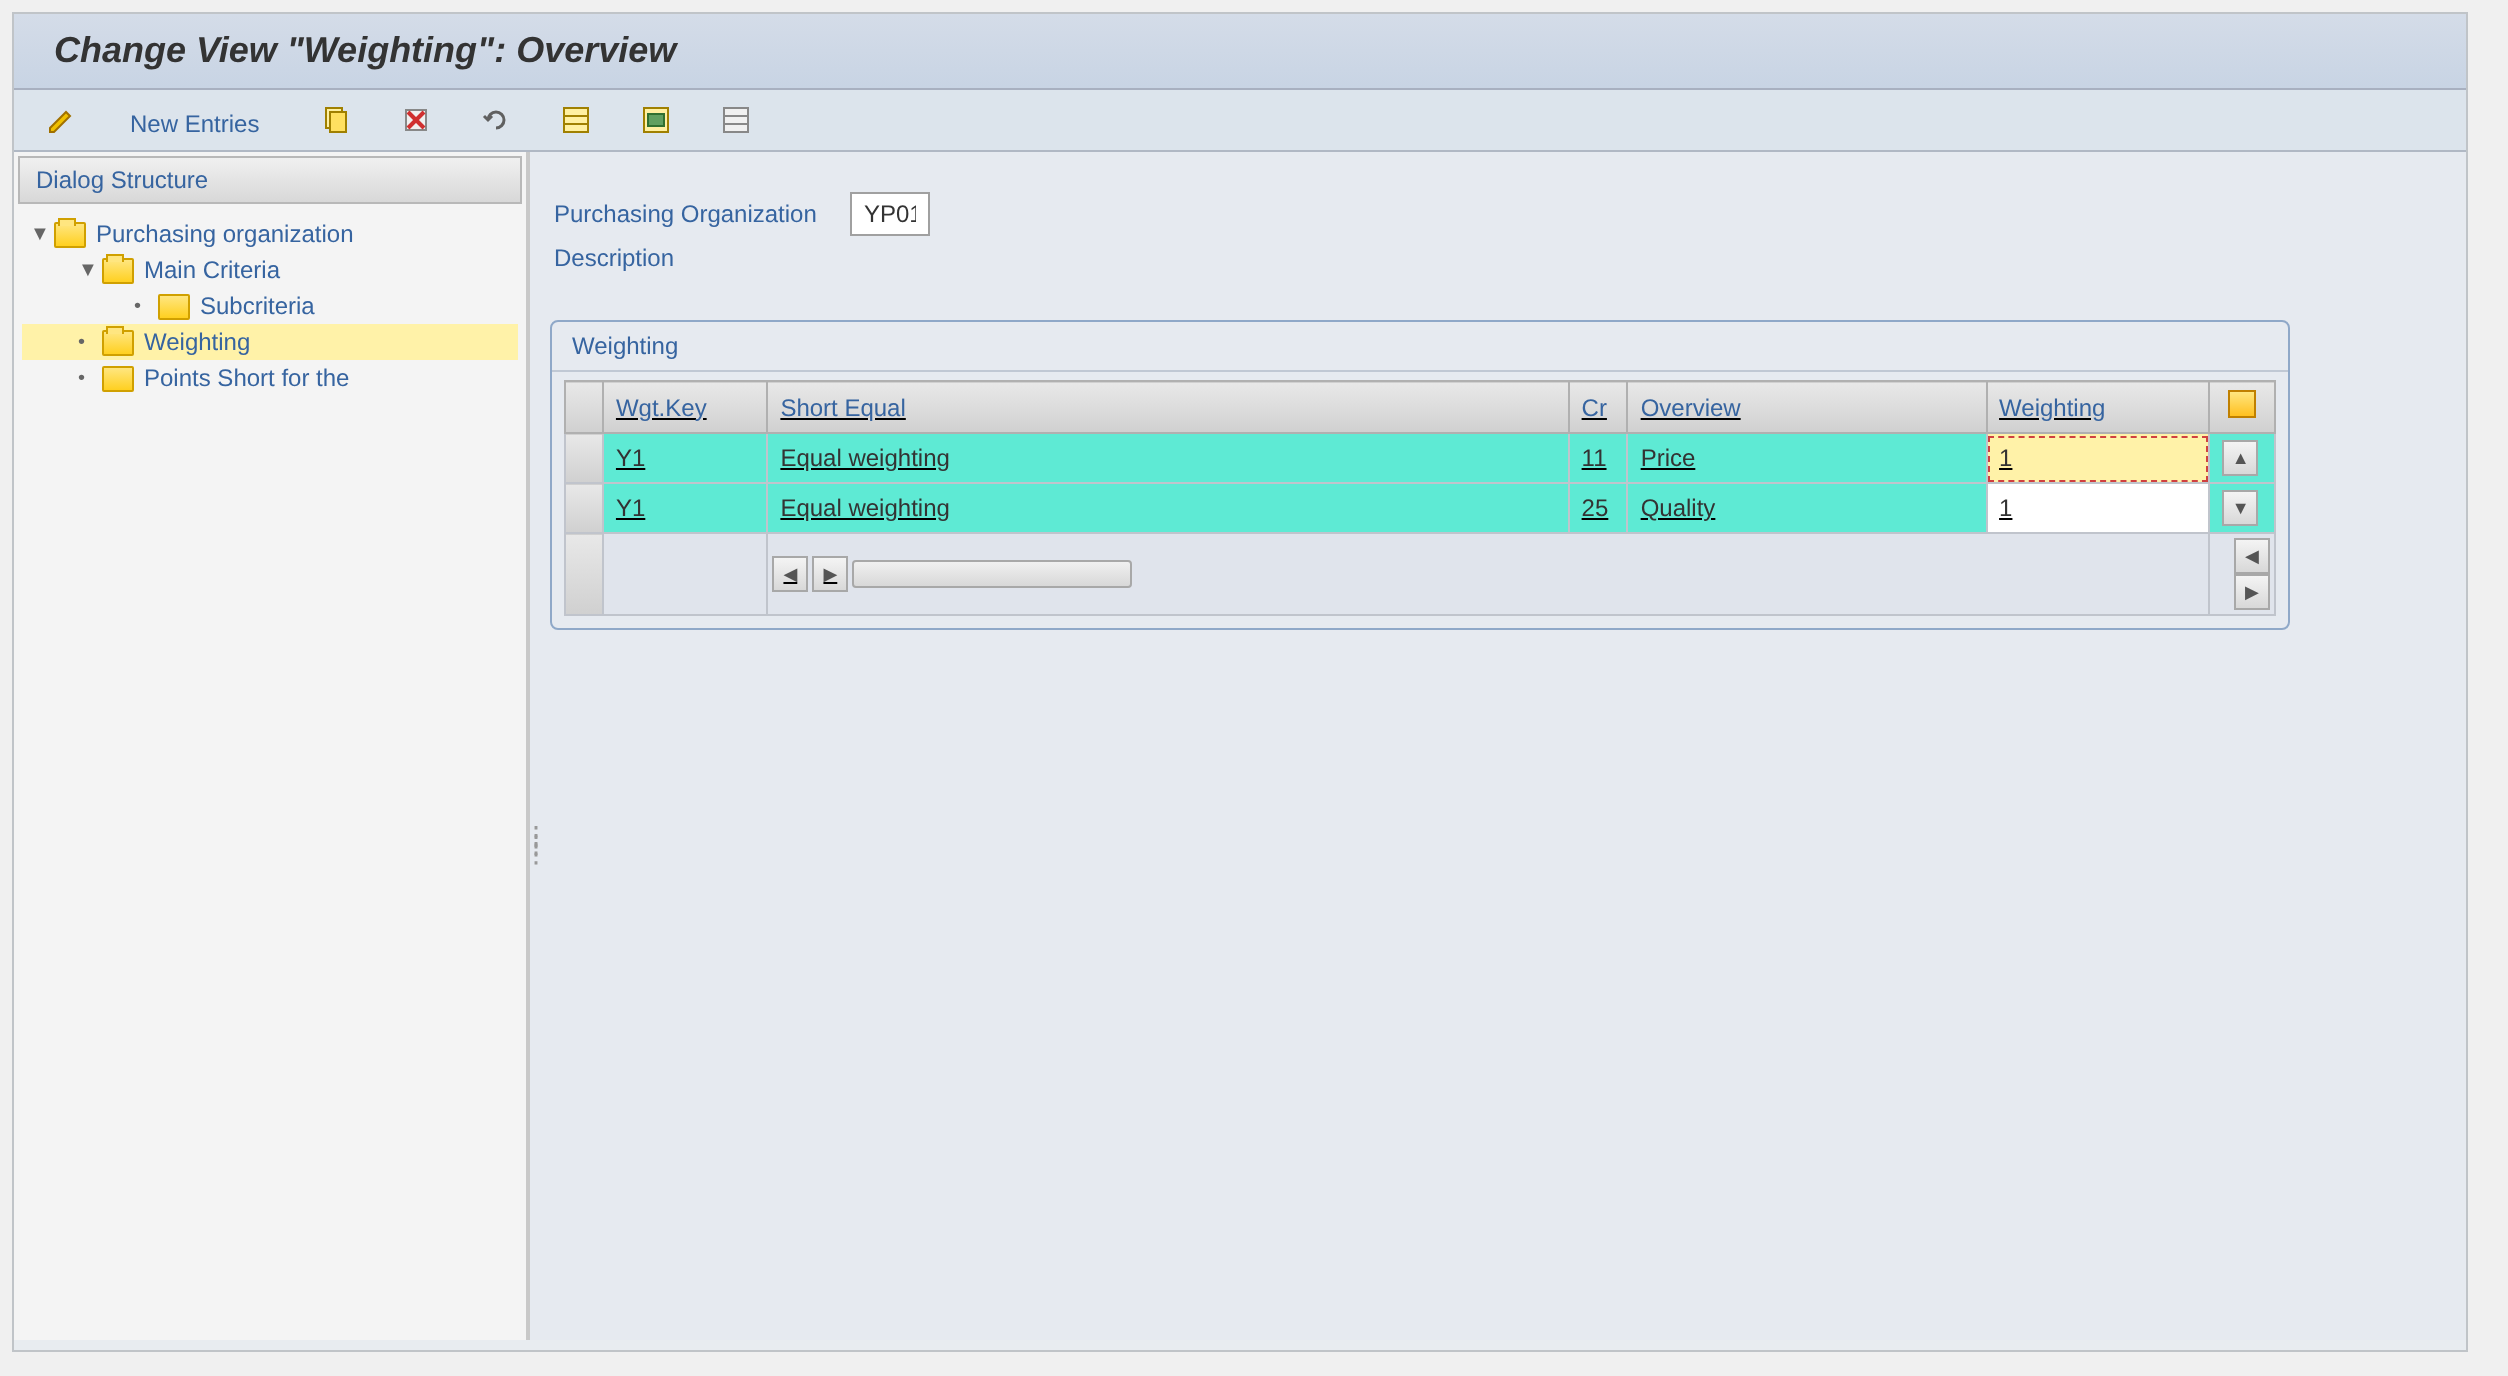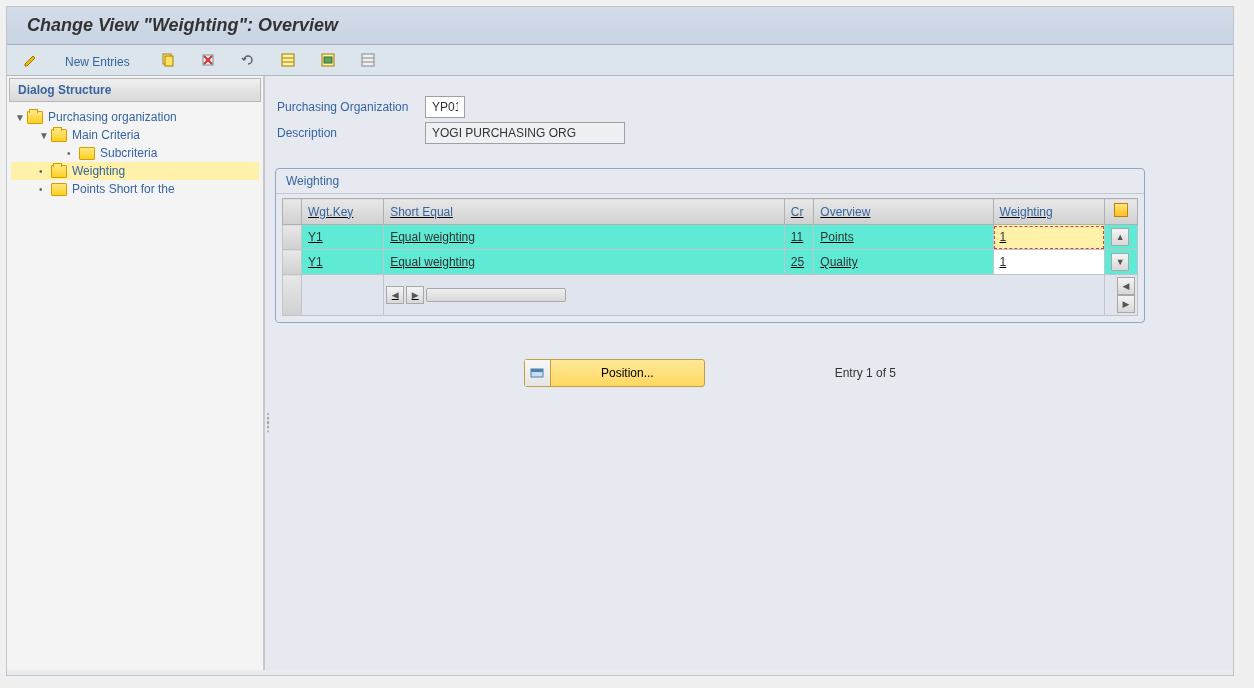--- a/index.html
+++ b/index.html
@@ -58,21 +58,20 @@
       width: 258px;
       background: #f4f4f4;
       border-right: 2px solid #c8c8c8;
     }
     .tree-header {
       background: linear-gradient(#f0f0f0, #d8d8d8);
       border: 1px solid #b8b8b8;
       padding: 4px 8px;
       margin: 2px;
       color: #3664a0;
-      font-weight: bold;
     }
     .tree-body {
       padding: 4px 4px;
     }
     .tree-node {
       display: flex;
       align-items: center;
       padding: 2px 0;
       color: #3664a0;
       cursor: pointer;
@@ -350,21 +349,20 @@
 
     <div class="content-panel">
       <div class="splitter-dots">⋮<br>⋮<br>⋮</div>
 
       <div class="form-row">
         <span class="form-label">Purchasing Organization</span>
         <input class="form-input" style="width: 40px;" value="YP01">
       </div>
       <div class="form-row">
         <span class="form-label">Description</span>
-        <input class="form-input readonly" style="width: 200px;" readonly="" value="YOGI PURCHASING ORG">
       </div>
 
       <div class="section-frame">
         <div class="section-title">Weighting</div>
         <div class="table-container">
           <table class="data-table">
             <thead>
               <tr>
                 <th style="width:18px"></th>
                 <th style="width:78px">Wgt.Key</th>
@@ -374,21 +372,21 @@
                 <th style="width:106px">Weighting</th>
                 <th class="col-icon-header"><span class="layout-icon"></span></th>
               </tr>
             </thead>
             <tbody>
               <tr>
                 <td class="row-sel"></td>
                 <td>Y1</td>
                 <td>Equal weighting</td>
                 <td>11</td>
-                <td>Points</td>
+                <td>Price</td>
                 <td class="cell-editing">1</td>
                 <td><span class="scroll-btn">▲</span></td>
               </tr>
               <tr>
                 <td class="row-sel"></td>
                 <td>Y1</td>
                 <td>Equal weighting</td>
                 <td>25</td>
                 <td>Quality</td>
                 <td style="background:#fff">1</td>
@@ -407,27 +405,15 @@
                 <td style="text-align:right">
                     <span class="scroll-btn">◀</span>
                     <span class="scroll-btn">▶</span>
                 </td>
               </tr>
             </tbody>
           </table>
         </div>
       </div>
 
-      <div class="footer-bar">
-        <div class="position-btn">
-          <span class="btn-icon-cell">
-            <svg width="14" height="14">
-                <rect x="1" y="3" width="12" height="8" fill="#c8dcf4" stroke="#5080b0"></rect>
-                <rect x="1" y="3" width="12" height="3" fill="#5080b0"></rect>
-              </svg>
-          </span>
-          <span class="btn-label">Position...</span>
-        </div>
-        <span class="entry-label">Entry 1 of 5</span>
-      </div>
     </div>
   </div>
 </div>
 
 </body></html>

